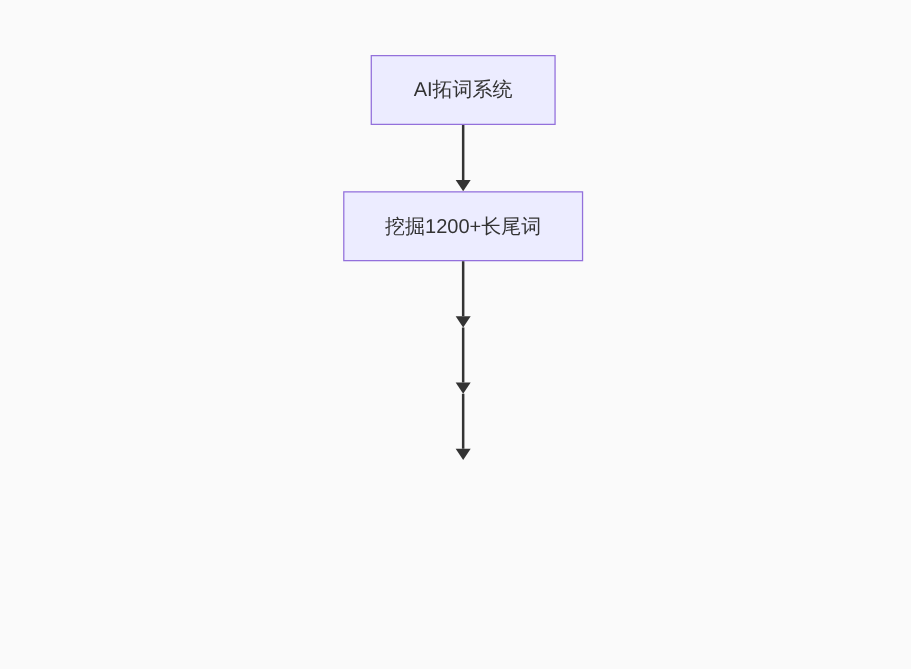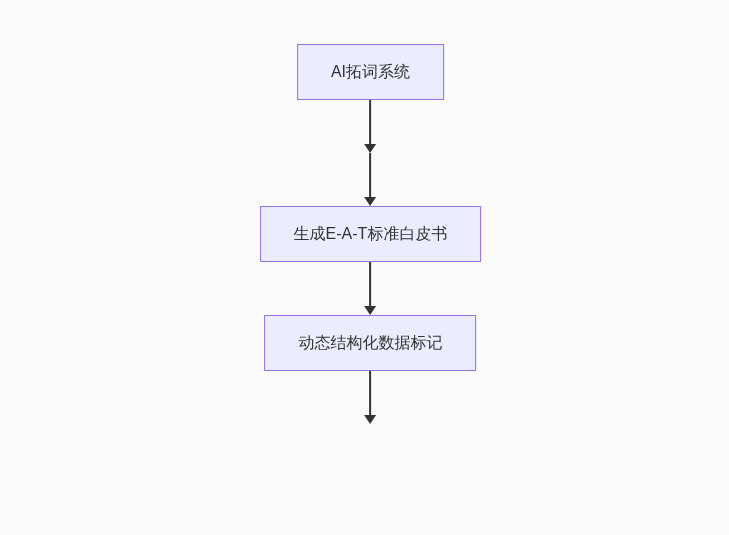--- a/index.html
+++ b/index.html
@@ -69,34 +69,33 @@
 <div class="canvas">
   <div class="flow-column">
 
     <div class="flow-node">AI拓词系统</div>
 
     <div class="flow-edge">
       <div class="edge-line"></div>
       <div class="edge-arrowhead"></div>
     </div>
 
+    <div class="flow-node">挖掘1200+长尾词</div>
 
     <div class="flow-edge">
       <div class="edge-line"></div>
       <div class="edge-arrowhead"></div>
     </div>
 
-    <div class="flow-node">生成E-A-T标准白皮书</div>
 
     <div class="flow-edge">
       <div class="edge-line"></div>
       <div class="edge-arrowhead"></div>
     </div>
 
-    <div class="flow-node">动态结构化数据标记</div>
 
     <div class="flow-edge">
       <div class="edge-line"></div>
       <div class="edge-arrowhead"></div>
     </div>
 
 
   </div>
 </div>
 

